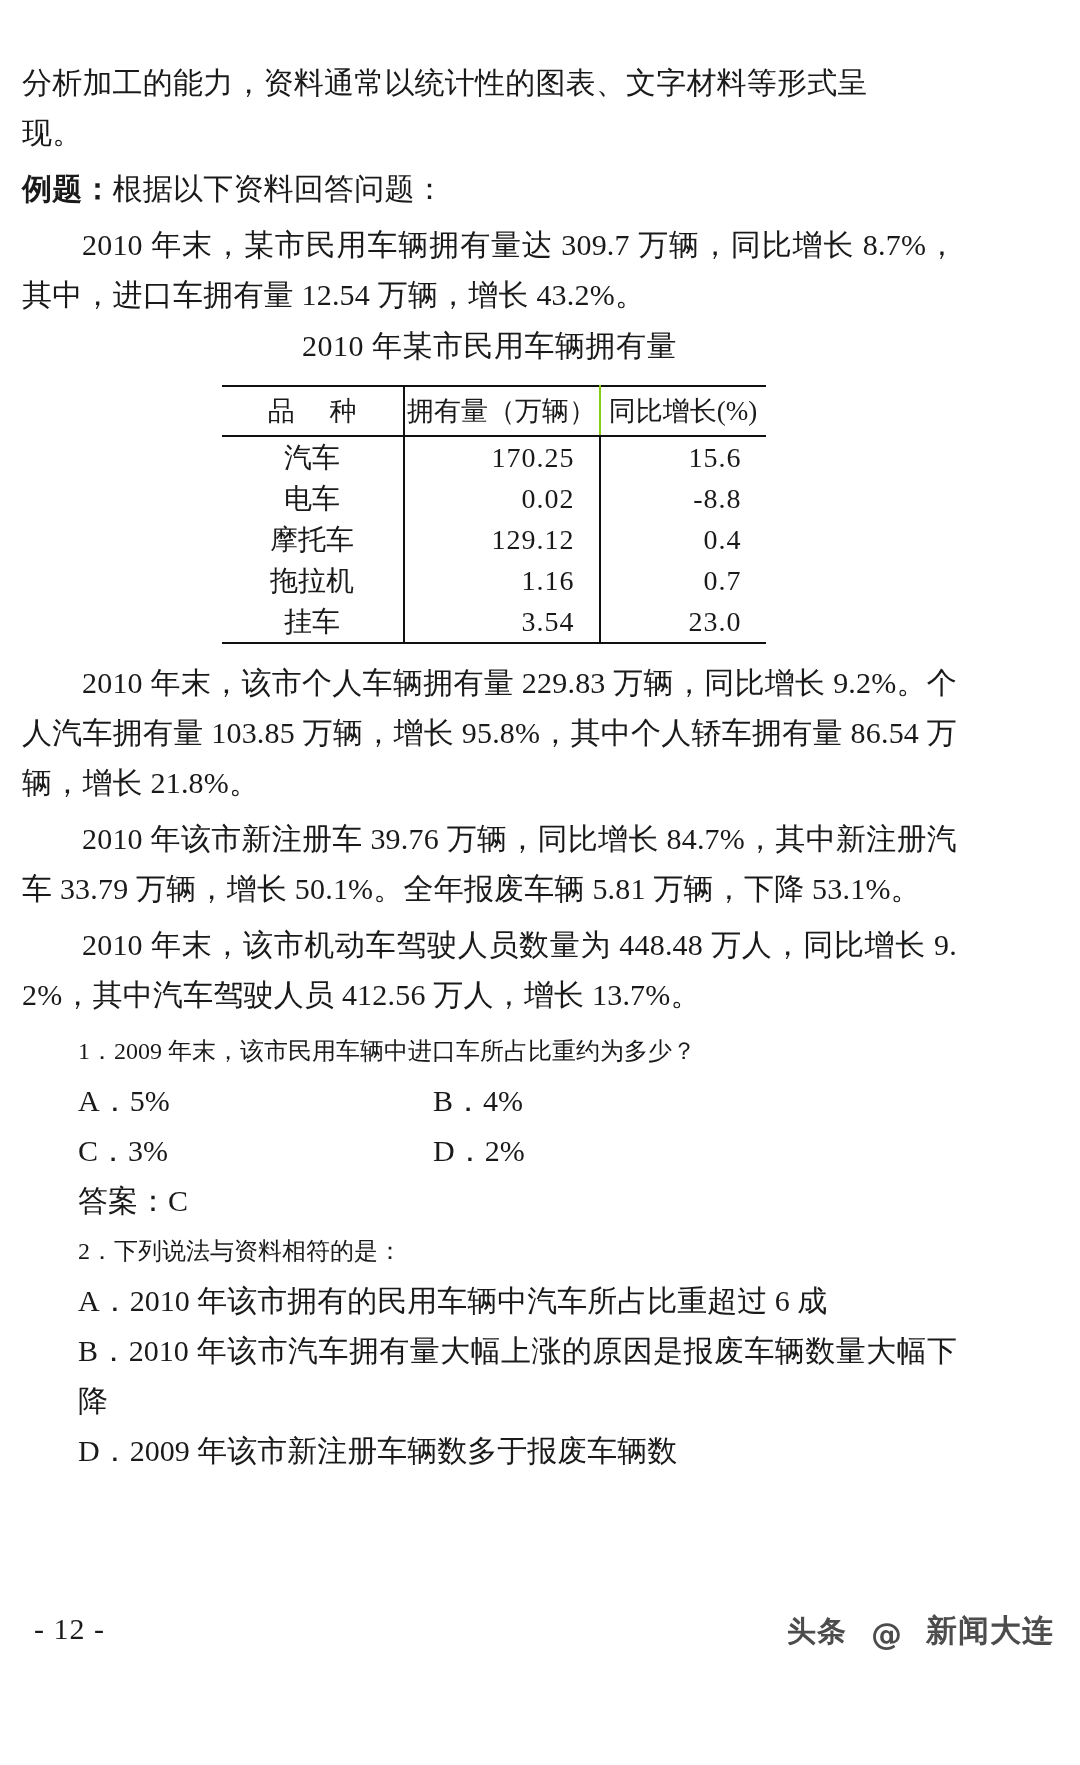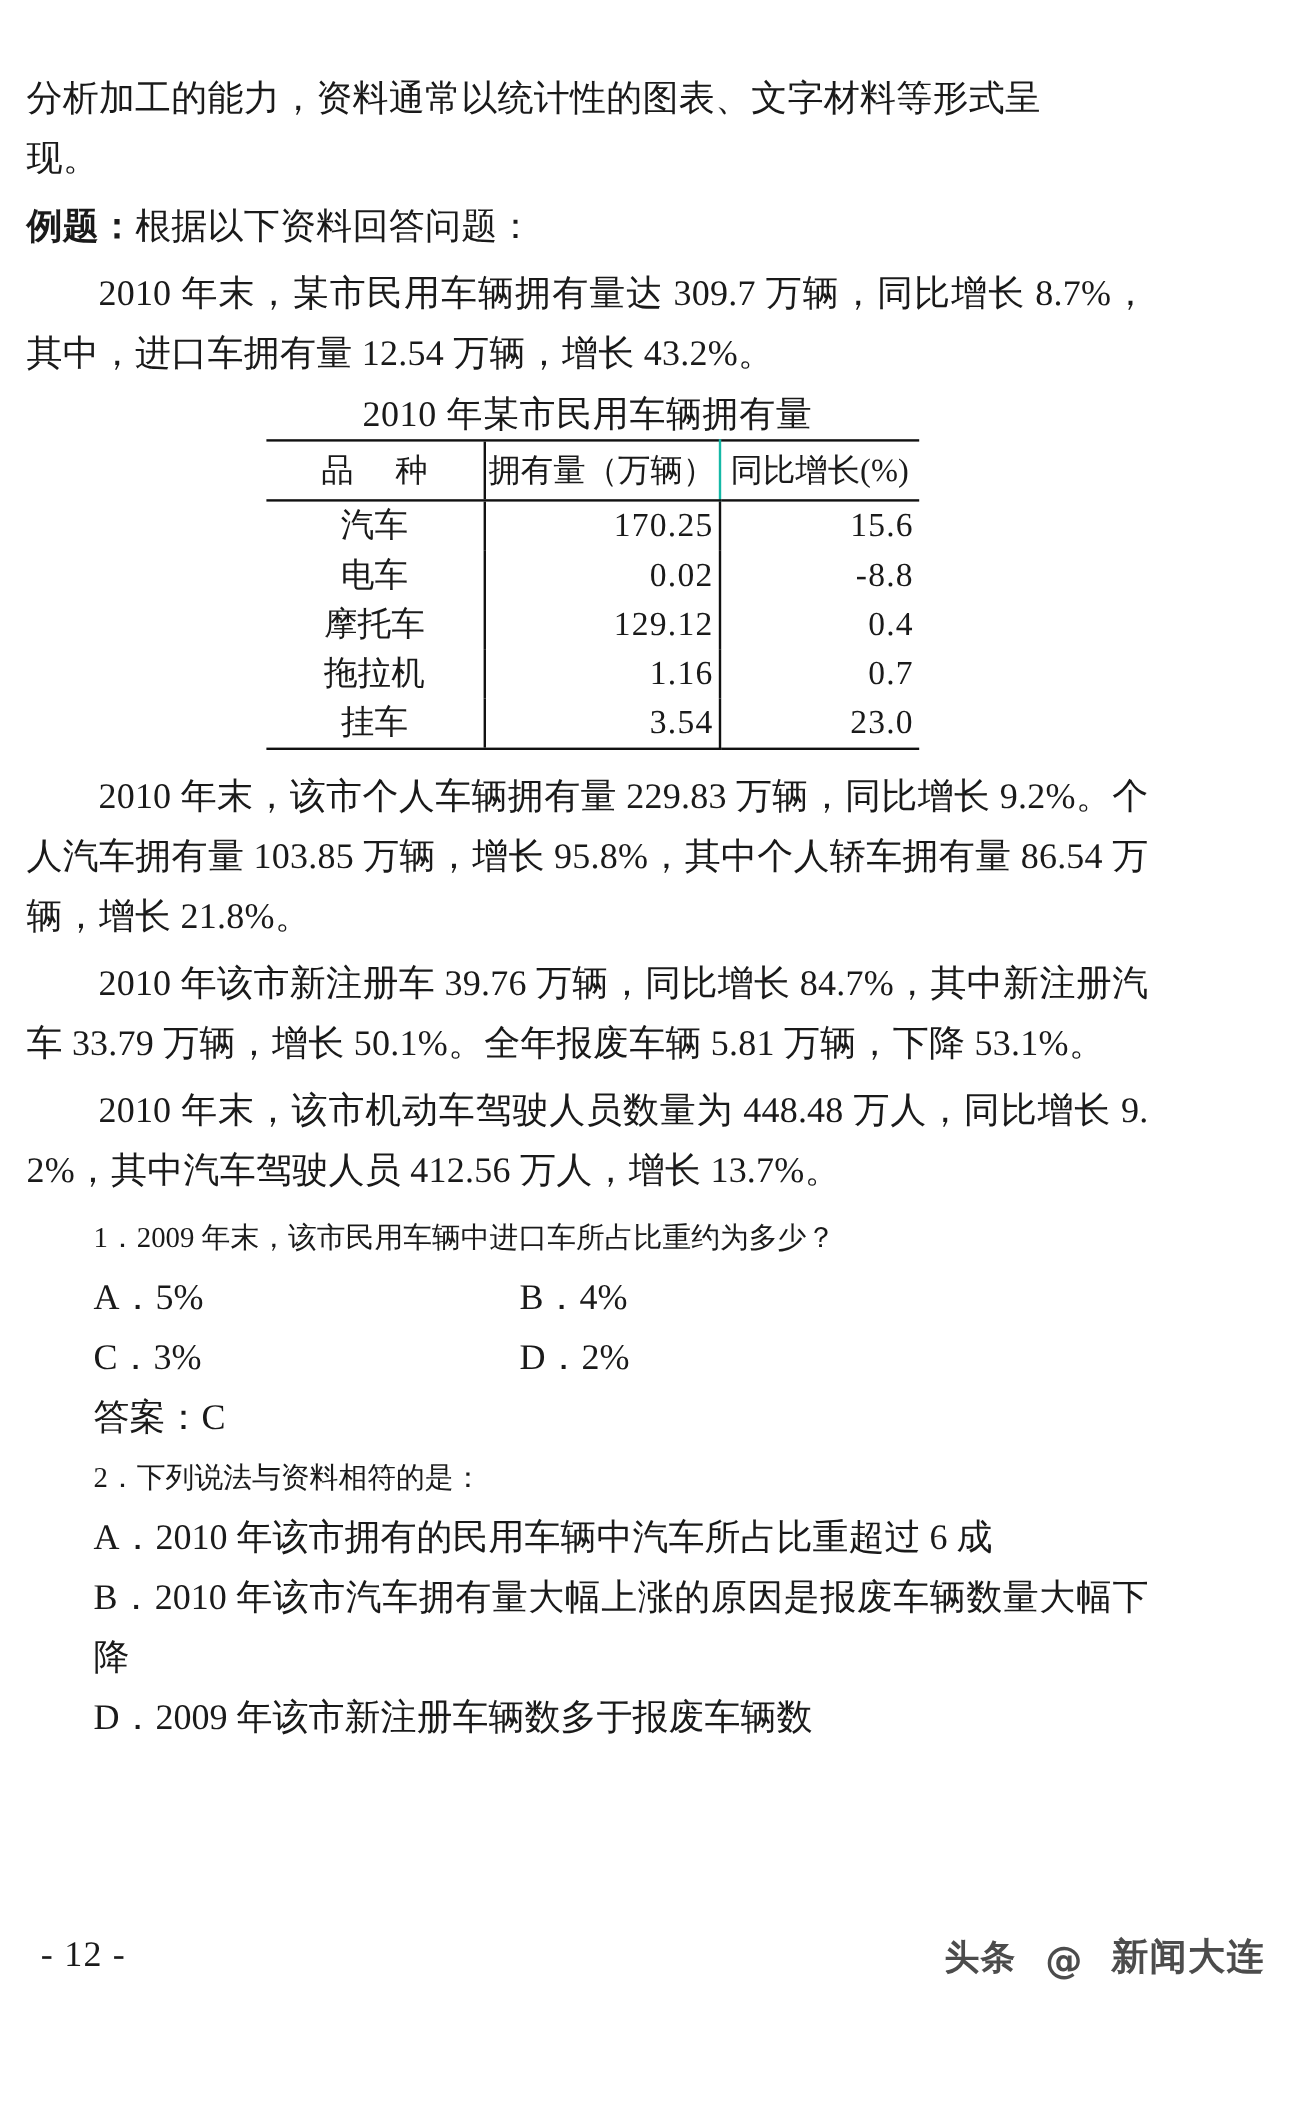--- a/index.html
+++ b/index.html
@@ -53,21 +53,21 @@
     margin: 6px 0 4px 0;
     display: flex;
     flex-direction: column;
     align-items: center;
   }
   .table-title {
     font-size: 30px;
     line-height: 40px;
     text-align: center;
     letter-spacing: 0.5px;
-    margin-bottom: 0;
+    margin-bottom: 19px;
   }
   table.data {
     border-collapse: collapse;
     font-size: 28px;
     table-layout: fixed;
     width: 544px;
     margin-left: 8px;
   }
   table.data col.c1 { width: 182px; }
   table.data col.c2 { width: 196px; }
@@ -86,29 +86,29 @@
     border-bottom: 2px solid #111;
     text-align: center;
     font-size: 27px;
     height: 48px;
     line-height: 48px;
   }
   table.data thead th.kind {
     letter-spacing: 14px;
     text-indent: 14px;
   }
-  table.data thead th.mid { border-left: 2px solid #111; border-right: 2px solid #14b8a6; }
+  table.data thead th.mid { border-left: 2px solid #111; border-right: 2px solid #84cc16; }
   table.data thead th.last { }
   table.data tbody td.name {
     text-align: center;
     font-size: 28px;
   }
   table.data tbody td.num {
     text-align: right;
-    padding-right: 4px;
+    padding-right: 24px;
     font-size: 28px;
     letter-spacing: 1px;
   }
   table.data tbody td.mid { border-left: 2px solid #111; border-right: 2px solid #111; }
   table.data tbody tr:last-child td { border-bottom: 2px solid #111; }
 
   
   .opt-row {
     display: flex;
     font-size: 30px;

